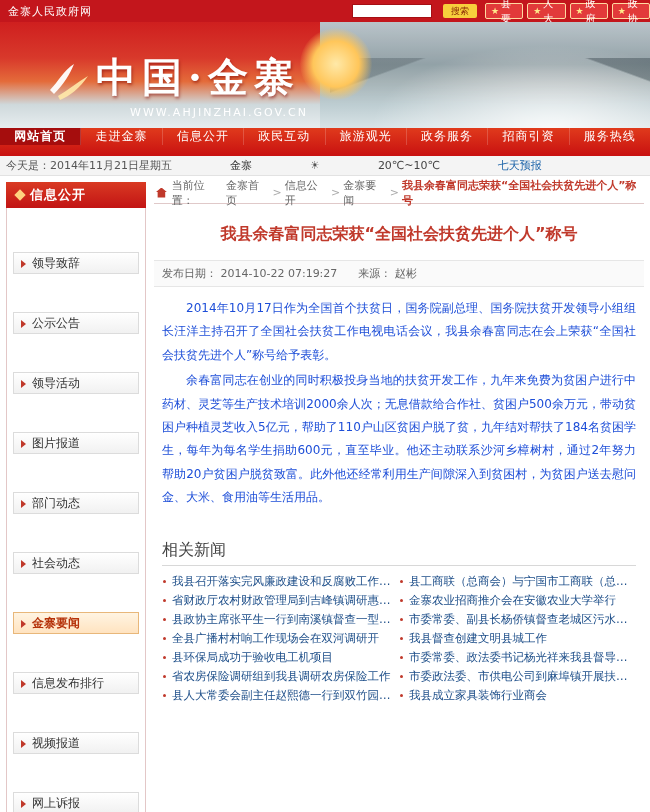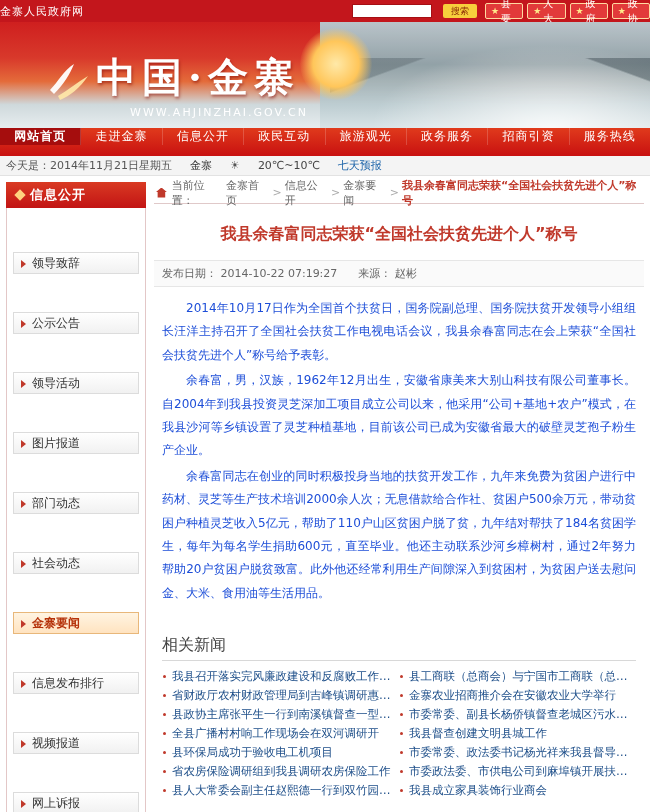--- a/index.html
+++ b/index.html
@@ -12,21 +12,21 @@
     color: #333;
   }
   .page { width: 650px; margin: 0 auto; position: relative; }
 
   
   .topbar {
     height: 22px;
     background: #c3161c;
     display: flex;
     align-items: center;
-    padding: 0 0;
+    padding: 0 8px;
     position: relative;
   }
   .topbar-title {
     color: #ffffff;
     font-size: 11px;
     letter-spacing: 1px;
   }
   .topbar-search {
     position: absolute;
     left: 352px;
@@ -147,20 +147,21 @@
   
   .infobar {
     height: 20px;
     background: #f4f4f4;
     border-bottom: 1px solid #e2e2e2;
     display: flex;
     align-items: center;
     font-size: 11px;
     color: #555;
     padding: 0 6px;
+    gap: 40px;
   }
   .infobar .seg { margin-right: 18px; }
   .infobar .city { color: #333; }
   .infobar .temp { color: #444; }
   .infobar .fc { color: #1a62a8; }
 
   
   .content {
     display: flex;
     padding: 6px 6px 0 6px;
@@ -396,21 +397,20 @@
       <div class="art-meta">
         <span>发布日期：</span>
         <span>2014-10-22 07:19:27</span>
         &nbsp;&nbsp;&nbsp;&nbsp;
         <span>来源：</span>
         <span>赵彬</span>
       </div>
 
       <div class="art-body">
         <p>2014年10月17日作为全国首个扶贫日，国务院副总理、国务院扶贫开发领导小组组长汪洋主持召开了全国社会扶贫工作电视电话会议，我县余春富同志在会上荣获“全国社会扶贫先进个人”称号给予表彰。</p>
-        <p>余春富，男，汉族，1962年12月出生，安徽省康美来大别山科技有限公司董事长。自2004年到我县投资灵芝深加工项目成立公司以来，他采用“公司+基地+农户”模式，在我县沙河等乡镇设置了灵芝种植基地，目前该公司已成为安徽省最大的破壁灵芝孢子粉生产企业。</p>
         <p>余春富同志在创业的同时积极投身当地的扶贫开发工作，九年来免费为贫困户进行中药材、灵芝等生产技术培训2000余人次；无息借款给合作社、贫困户500余万元，带动贫困户种植灵芝收入5亿元，帮助了110户山区贫困户脱了贫，九年结对帮扶了184名贫困学生，每年为每名学生捐助600元，直至毕业。他还主动联系沙河乡樟树村，通过2年努力帮助20户贫困户脱贫致富。此外他还经常利用生产间隙深入到贫困村，为贫困户送去慰问金、大米、食用油等生活用品。</p>
       </div>
 
       <div class="rel">
         <div class="rel-head">相关新闻</div>
         <div class="rel-list">
           <div class="rel-item">我县召开落实完风廉政建设和反腐败工作党委主任</div>
           <div class="rel-item">县工商联（总商会）与宁国市工商联（总商会）</div>
           <div class="rel-item">省财政厅农村财政管理局到吉峰镇调研惠民资金监管</div>
           <div class="rel-item">金寨农业招商推介会在安徽农业大学举行</div>

